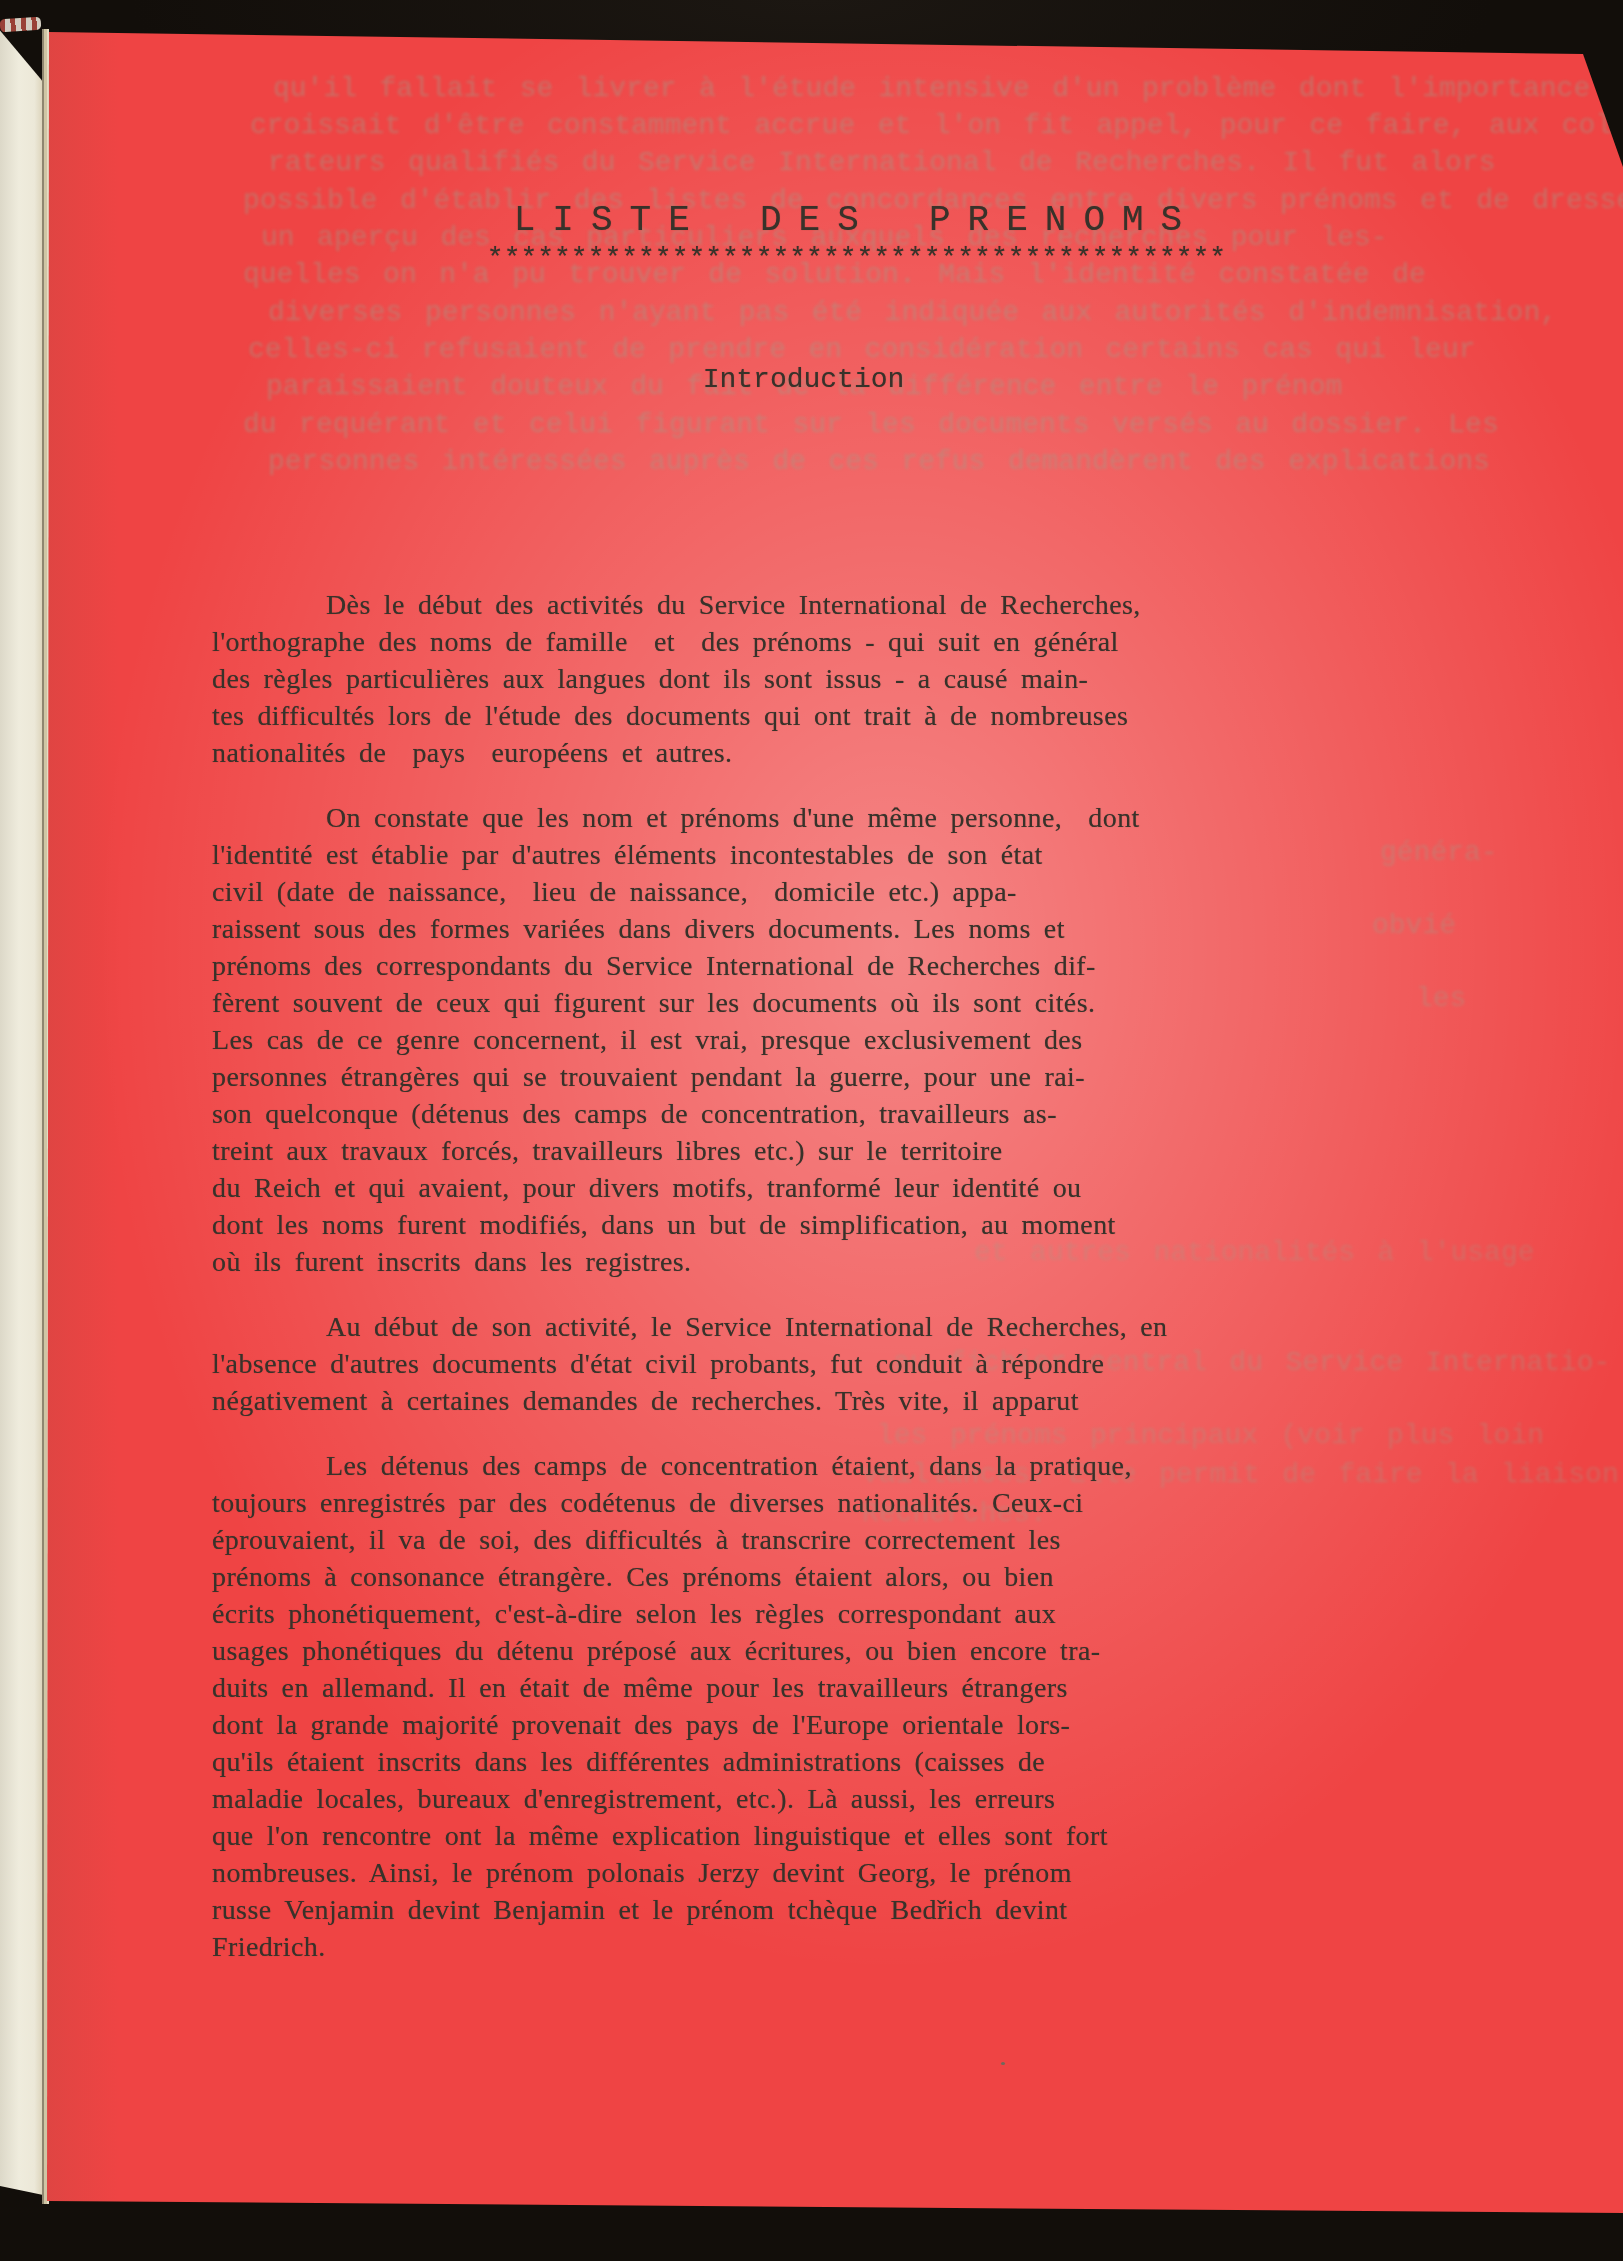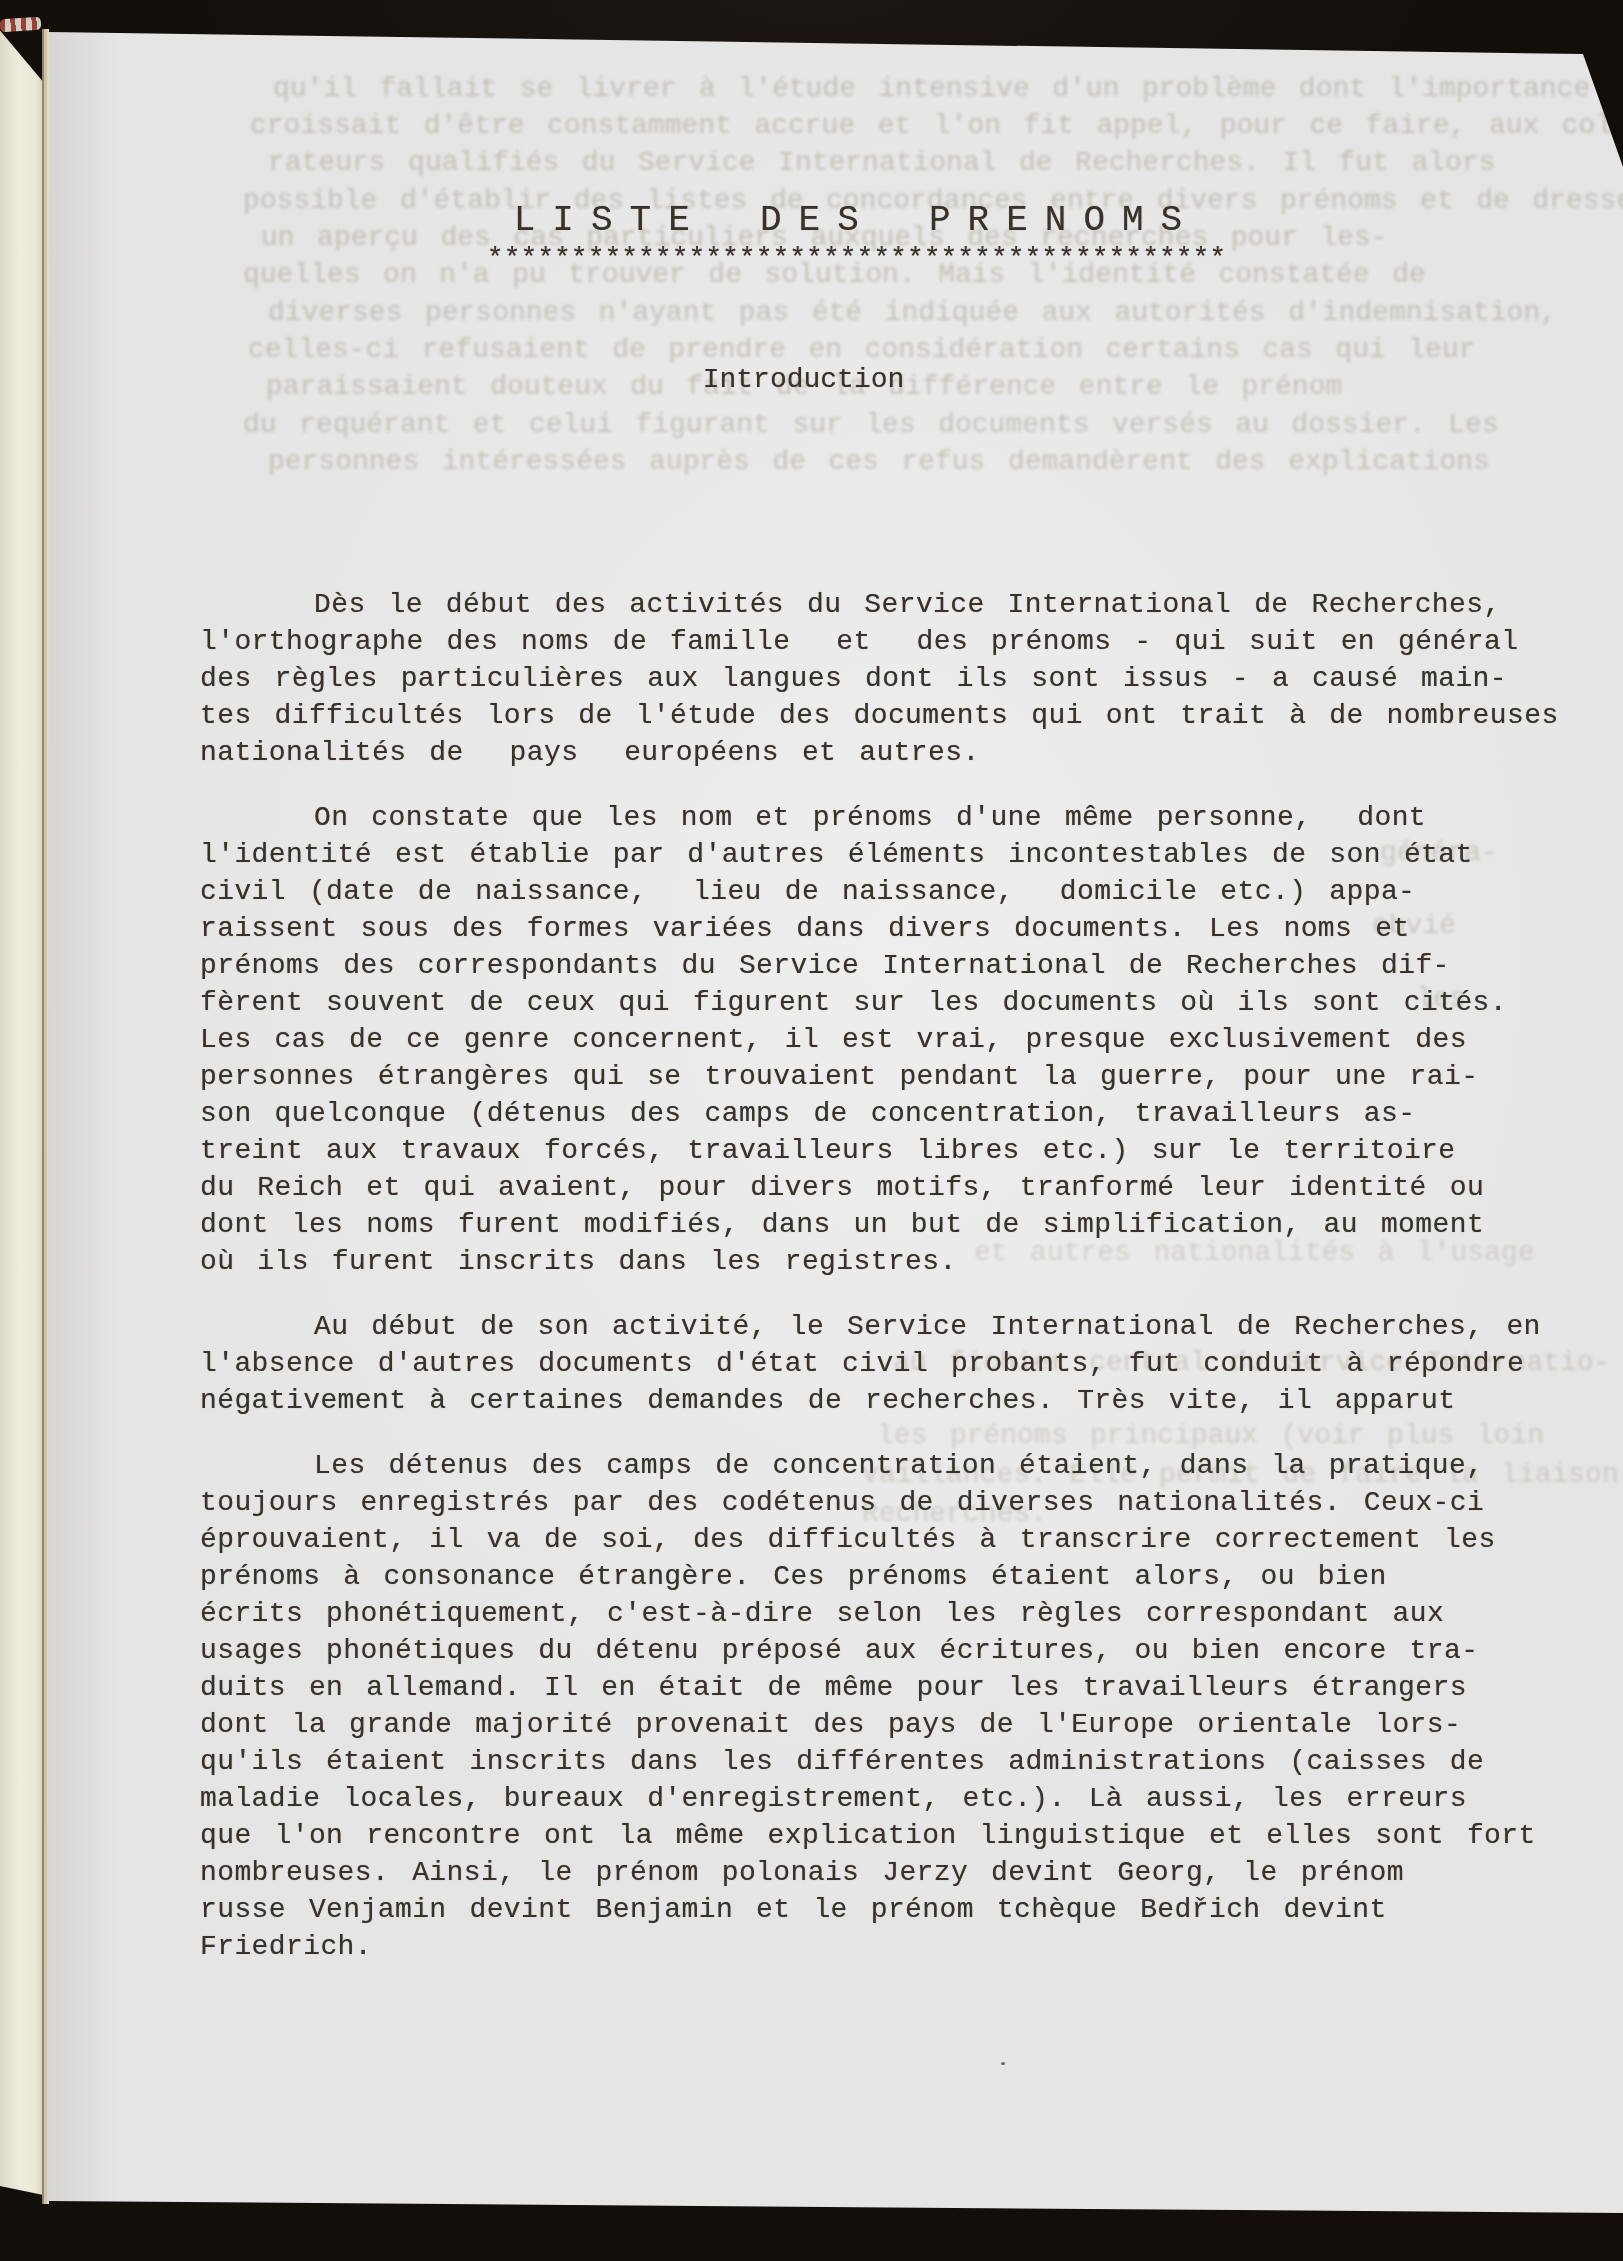--- a/index.html
+++ b/index.html
@@ -12,21 +12,21 @@
   .headband{position:absolute;left:0;top:18px;width:41px;height:13px;
       background:repeating-linear-gradient(90deg,#a8473c 0 4.9px,#e9e3d6 4.9px 10.6px);
       transform:rotate(-4deg);border-radius:4.9px;opacity:.9;}
   
   .page-curl{position:absolute;left:0;top:24px;width:42px;height:2175px;
       background:linear-gradient(90deg,#dcd8c8 0%,#efecdd 45%,#ece8d8 82%,#ddd5bd 100%);
       clip-path:polygon(0 0.3%,100% 2.6%,100% 99.8%,0 99.4%);}
   .gutter-line{position:absolute;left:42px;top:29px;width:7.3px;height:2175px;
       background:linear-gradient(90deg,#8f8670 0 1.6px,#cfc5a4 1.6px 4.9px,#e4dcc4 4.9px 7.3px);}
   
-  .page{position:absolute;inset:0;background:#e5e5e5;
+  .page{position:absolute;inset:0;background:#ef4444;
       clip-path:polygon(49px 32px,1583px 54px,1623px 167px,1623px 2213px,47px 2201px);}
   .gutter-shade{position:absolute;left:47px;top:29px;width:73px;height:2175px;
       background:linear-gradient(90deg,rgba(86,74,52,.10),rgba(86,74,52,0));}
   .page-tone{position:absolute;inset:0;background:
       radial-gradient(1136px 1461px at 55% 42%,rgba(255,255,255,.35),rgba(255,255,255,0) 70%);}
   
   .ghost-line{position:absolute;font-size:28px;line-height:37px;color:#a29a87;
       opacity:.5;filter:blur(1.6px);white-space:nowrap;word-spacing:5.7px;z-index:1;}
   .t0{left:273px;top:70px}.t1{left:250px;top:107px}.t2{left:268px;top:144px}
   .t3{left:243px;top:182px}.t4{left:261px;top:219px}.t5{left:243px;top:256px}
@@ -37,21 +37,21 @@
   .f4{left:893px;top:1344px;opacity:.40}.f5{left:877px;top:1417px;opacity:.36}
   .f6{left:862px;top:1456px;opacity:.36}.f7{left:862px;top:1495px;opacity:.36}
   
   .ink{color:#38322a;text-shadow:0 0 0.8px rgba(56,50,42,.55);z-index:2;}
   .doc-title{position:absolute;left:203px;top:200px;width:1307px;text-align:center;
       font-size:36px;letter-spacing:17px;word-spacing:14.6px;}
   .title-underline{position:absolute;left:203px;top:243px;width:1307px;text-align:center;
       font-size:28px;letter-spacing:0;}
   .section-heading{position:absolute;left:203px;top:364px;width:1201px;text-align:center;
       font-size:28px;}
-  .body-text{position:absolute;left:200px;top:586px;width:1380px;z-index:2;}
+  .body-text{position:absolute;left:212px;top:586px;width:1380px;z-index:2;font-family:Liberation Serif, serif;}
   .para{margin:0 0 28px 0;font-size:28px;line-height:37px;white-space:pre-wrap;
       word-spacing:5.7px;letter-spacing:0.4px;text-indent:114px;}
   .speck{position:absolute;border-radius:50%;background:#6f685c;z-index:3;}
   .s1{left:1001px;top:2062px;width:4px;height:3.2px;}
   .s2{left:349px;top:713px;width:3.2px;height:2.4px;opacity:.6;}
 </style>
 </head>
 <body>
 
 <div class="stage">

